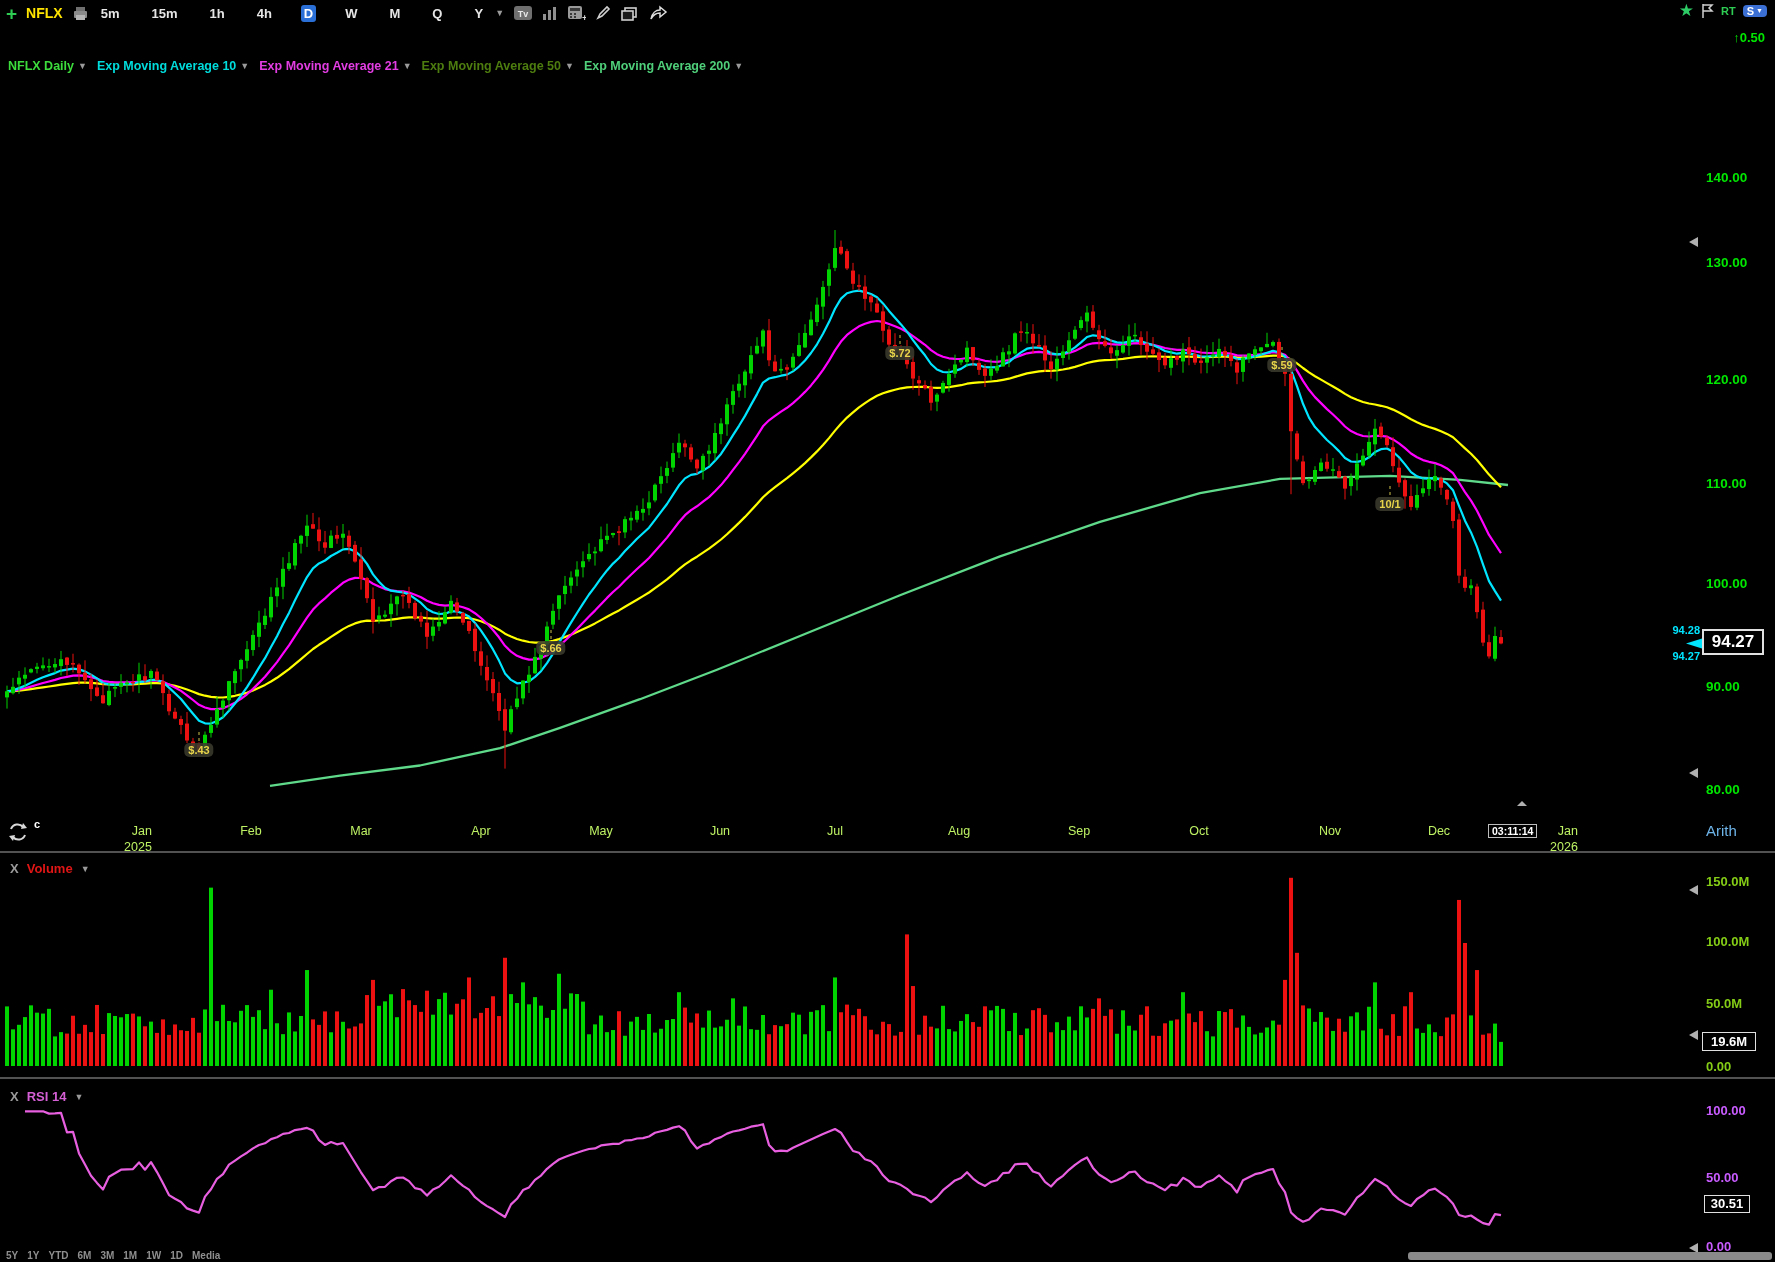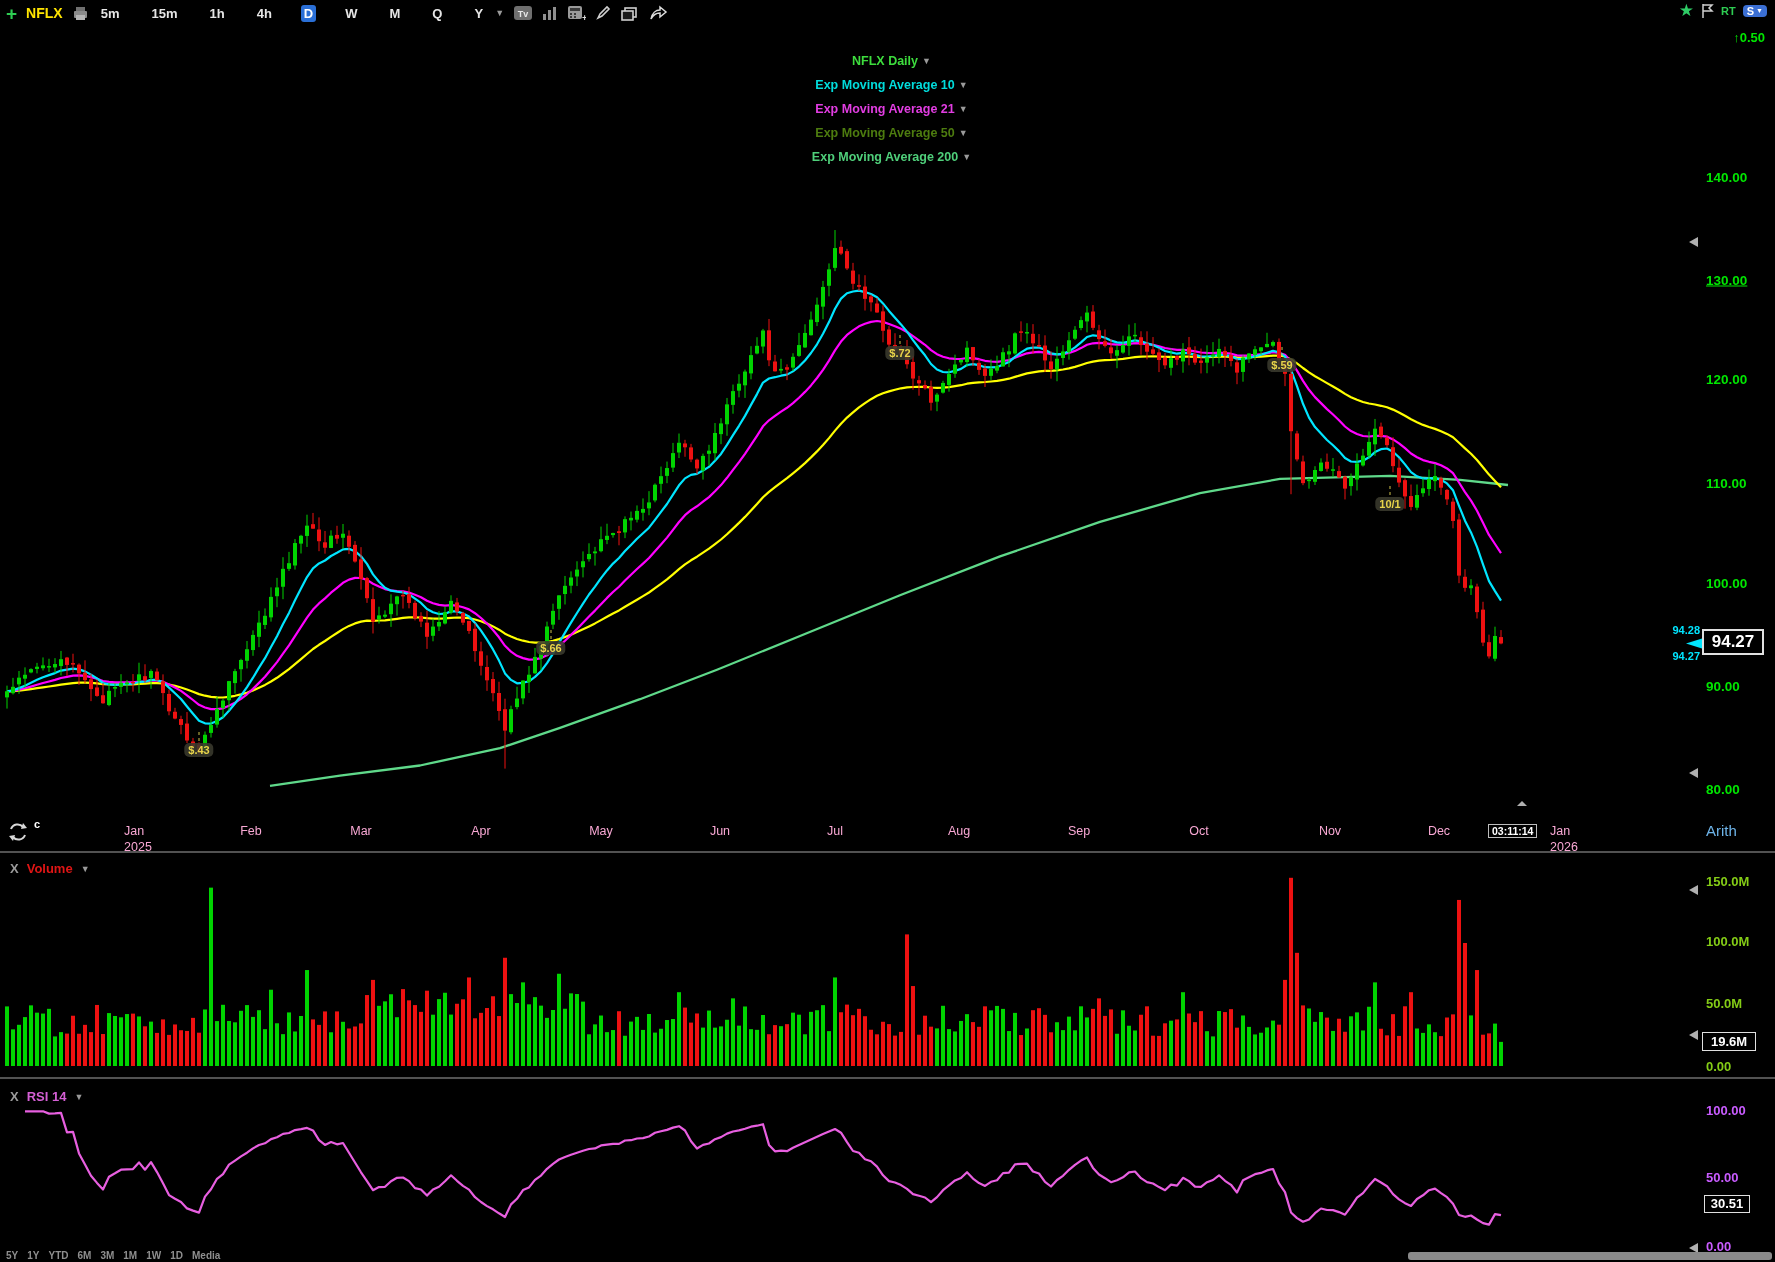--- a/index.html
+++ b/index.html
@@ -2,21 +2,21 @@
 <html><head>
 <meta charset="utf-8">
 <style>
   html,body{margin:0;padding:0;background:#000;}
   #screen{position:relative;width:1775px;height:1262px;background:#000;overflow:hidden;
           font-family:"Liberation Sans","DejaVu Sans",sans-serif;}
   .abs{position:absolute;}
   
   #row1{position:absolute;left:0;top:0;width:1775px;height:26px;display:flex;align-items:center;gap:9px;padding-left:6px;box-sizing:border-box;}
   #row2{position:absolute;left:0;top:26px;width:1775px;height:27px;display:flex;align-items:center;gap:12px;padding-left:6px;box-sizing:border-box;border-bottom:1px solid #8a8a8a;}
-  #row3{position:absolute;left:0;top:54px;width:1775px;height:23px;display:flex;align-items:center;gap:10px;padding-left:8px;box-sizing:border-box;flex-direction:column;}
+  #row3{position:absolute;left:0;top:54px;width:1775px;height:23px;display:flex;align-items:center;gap:10px;padding-left:8px;box-sizing:border-box;}
   .tf{color:#e6e6e6;font-size:13px;font-weight:bold;padding:1px 3px;border-radius:3px;}
   .tf.sel{background:#2a6fd6;color:#fff;}
   .caret{color:#9a9a9a;font-size:9px;}
   .icon{display:inline-flex;align-items:center;justify-content:center;}
   #ticker{color:#ffe400;font-weight:bold;font-size:14px;}
   #plus{color:#2ecc52;font-size:19px;font-weight:bold;line-height:1;}
   #hdr-right{position:absolute;right:8px;top:2px;display:flex;align-items:center;gap:7px;}
   #rt{color:#2ecc52;font-size:11px;font-weight:bold;}
   #sbadge{background:#3b6fd4;color:#fff;font-weight:bold;font-size:11px;border-radius:4px;padding:0px 4px;display:flex;align-items:center;gap:2px;}
   #sbadge .dn{font-size:7px;}
@@ -29,21 +29,21 @@
   .qcyan{color:#00e5ff;font-weight:bold;font-size:12.5px;}
   .qell{color:#ffe400;font-weight:bold;font-size:12.5px;}
   .qdate{color:#ff4dff;font-weight:bold;font-size:14px;}
   .qsec{color:#fff;font-weight:bold;font-style:italic;font-size:13px;}
   #chg-right{position:absolute;right:10px;top:30px;color:#00e600;font-weight:bold;font-size:13px;}
   .ind{font-size:12.5px;font-weight:bold;display:flex;align-items:center;gap:4px;}
   
   .plabel{position:absolute;font-size:13.5px;font-weight:bold;color:#00e600;transform:translateY(-50%);}
   .vlabel{position:absolute;font-size:13px;font-weight:bold;color:#84cc16;transform:translateY(-50%);}
   .rlabel{position:absolute;font-size:13px;font-weight:bold;color:#c95cff;transform:translateY(-50%);}
-  .xtick{position:absolute;color:#f9a8d4;font-size:12.5px;text-align:left;transform:translateX(-50%);line-height:1.25;}
+  .xtick{position:absolute;color:#bef264;font-size:12.5px;text-align:right;transform:translateX(-50%);line-height:1.25;}
   .curbox{position:absolute;background:#000;border:2px solid #e0e0e0;color:#fff;font-weight:bold;text-align:center;}
   .cyansm{position:absolute;color:#00e5ff;font-size:11px;font-weight:bold;transform:translate(-100%,-50%);}
   .anno{position:absolute;background:rgba(58,58,46,.88);border-radius:5px;color:#e8d44a;font-size:11px;font-weight:bold;padding:1px 4px;transform:translate(-50%,-50%);}
   .anno-dash{position:absolute;border-left:1px dashed #cfc14a;width:0;height:9px;transform:translateX(-50%);}
   .phead{position:absolute;display:flex;align-items:center;gap:8px;font-size:13px;font-weight:bold;}
   .phead .x{color:#9a9a9a;}
   .range{color:#8f8f8f;font-size:10px;font-weight:bold;margin-right:9px;}
   #ranges{position:absolute;left:6px;top:1250px;display:flex;}
   #timebox{position:absolute;background:#000;border:1px solid #bdbdbd;color:#fff;font-size:10.5px;font-weight:bold;padding:0 3px;}
   #arith{position:absolute;color:#6db3e8;font-size:15px;}
@@ -919,21 +919,21 @@
         <span class="caret">▼</span>
       </span>
       <span class="ind">
         <span style="color: rgb(79, 207, 122);">Exp Moving Average 200</span>
         <span class="caret">▼</span>
       </span>
     </div>
 
   <div id="price-axis">
       <div class="plabel" style="left: 1706px; top: 177px;">140.00</div>
-      <div class="plabel" style="left: 1706px; top: 280px; text-decoration: underline;">130.00</div>
+      <div class="plabel" style="left: 1706px; top: 262px;">130.00</div>
       <div class="plabel" style="left: 1706px; top: 379px;">120.00</div>
       <div class="plabel" style="left: 1706px; top: 483px;">110.00</div>
       <div class="plabel" style="left: 1706px; top: 583px;">100.00</div>
       <div class="plabel" style="left: 1706px; top: 686px;">90.00</div>
       <div class="plabel" style="left: 1706px; top: 789px;">80.00</div>
     </div>
   <div id="x-axis">
       <div class="xtick" style="left: 138px; top: 824px;">
         <div>Jan</div>
         <div>2025</div>

